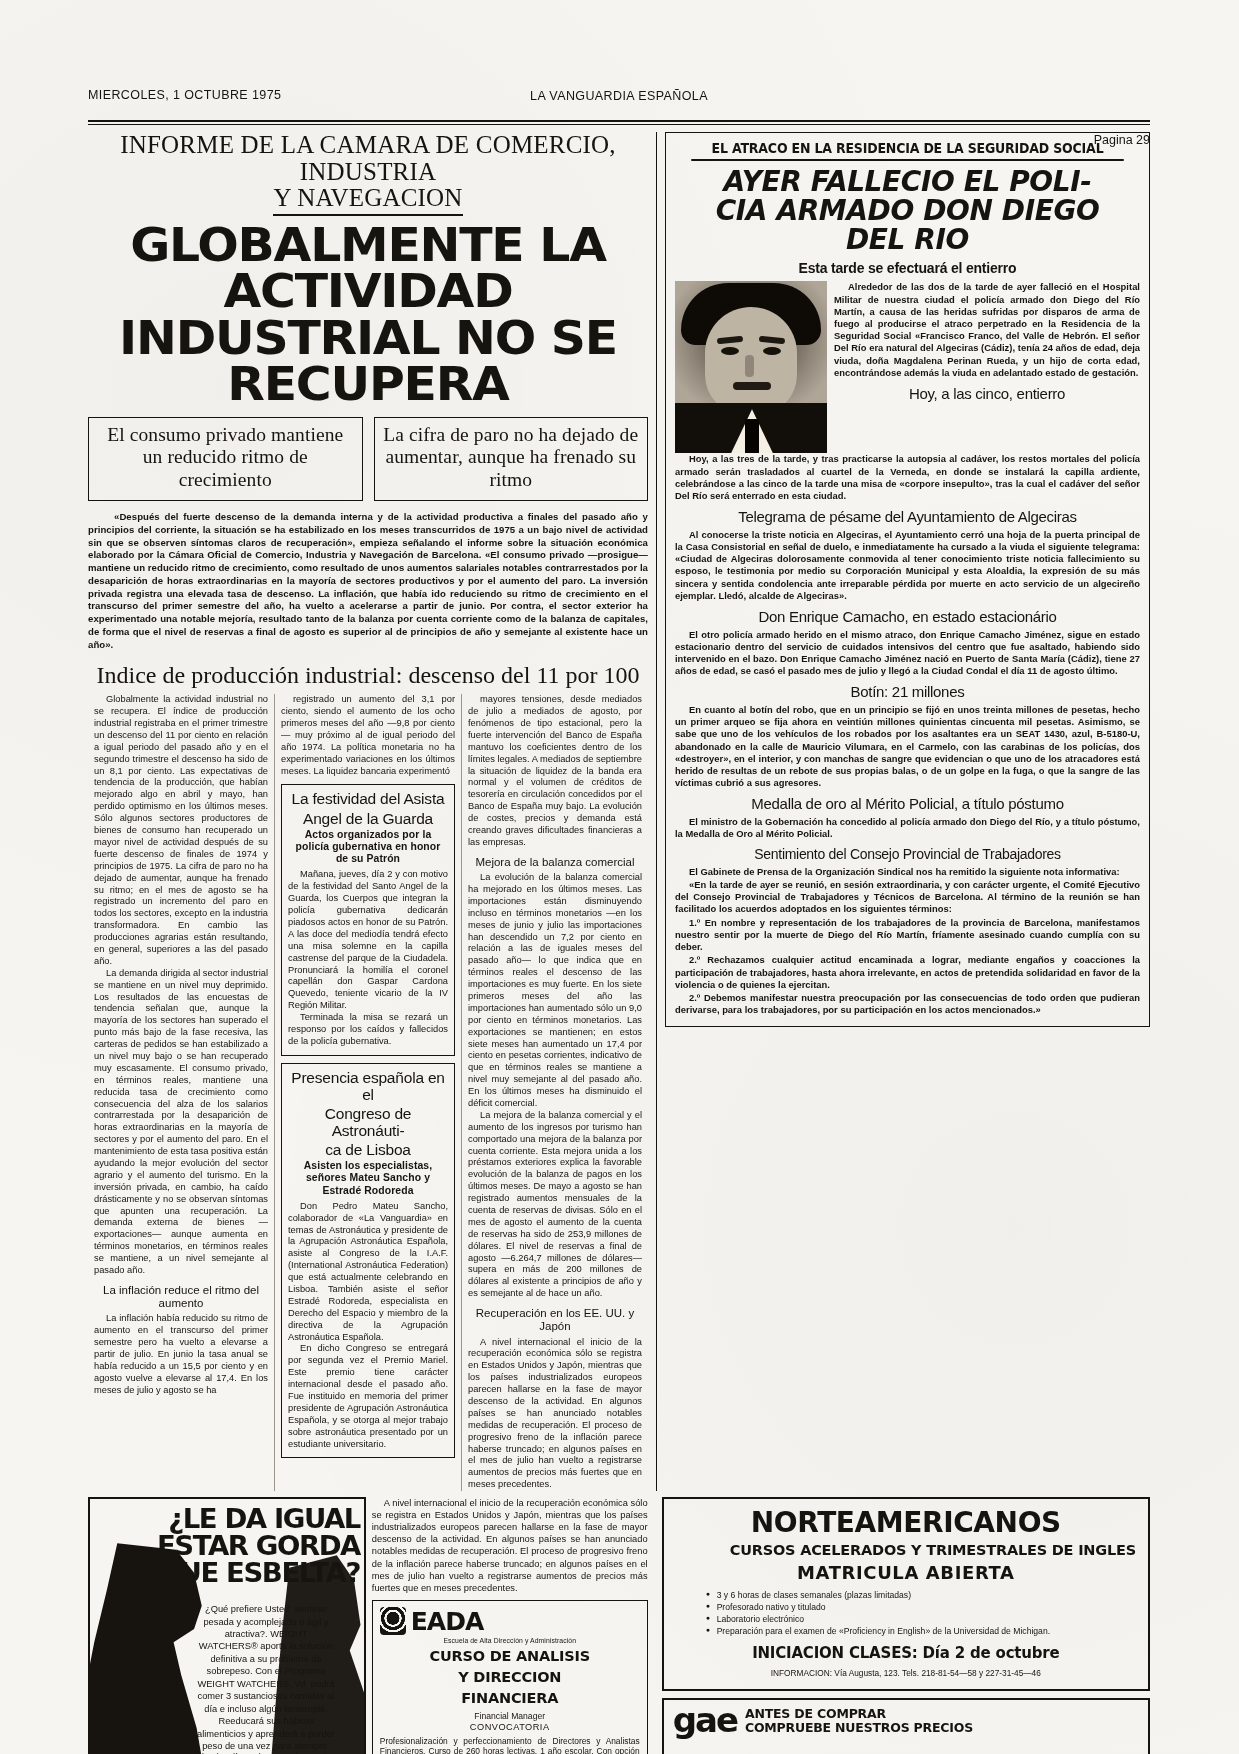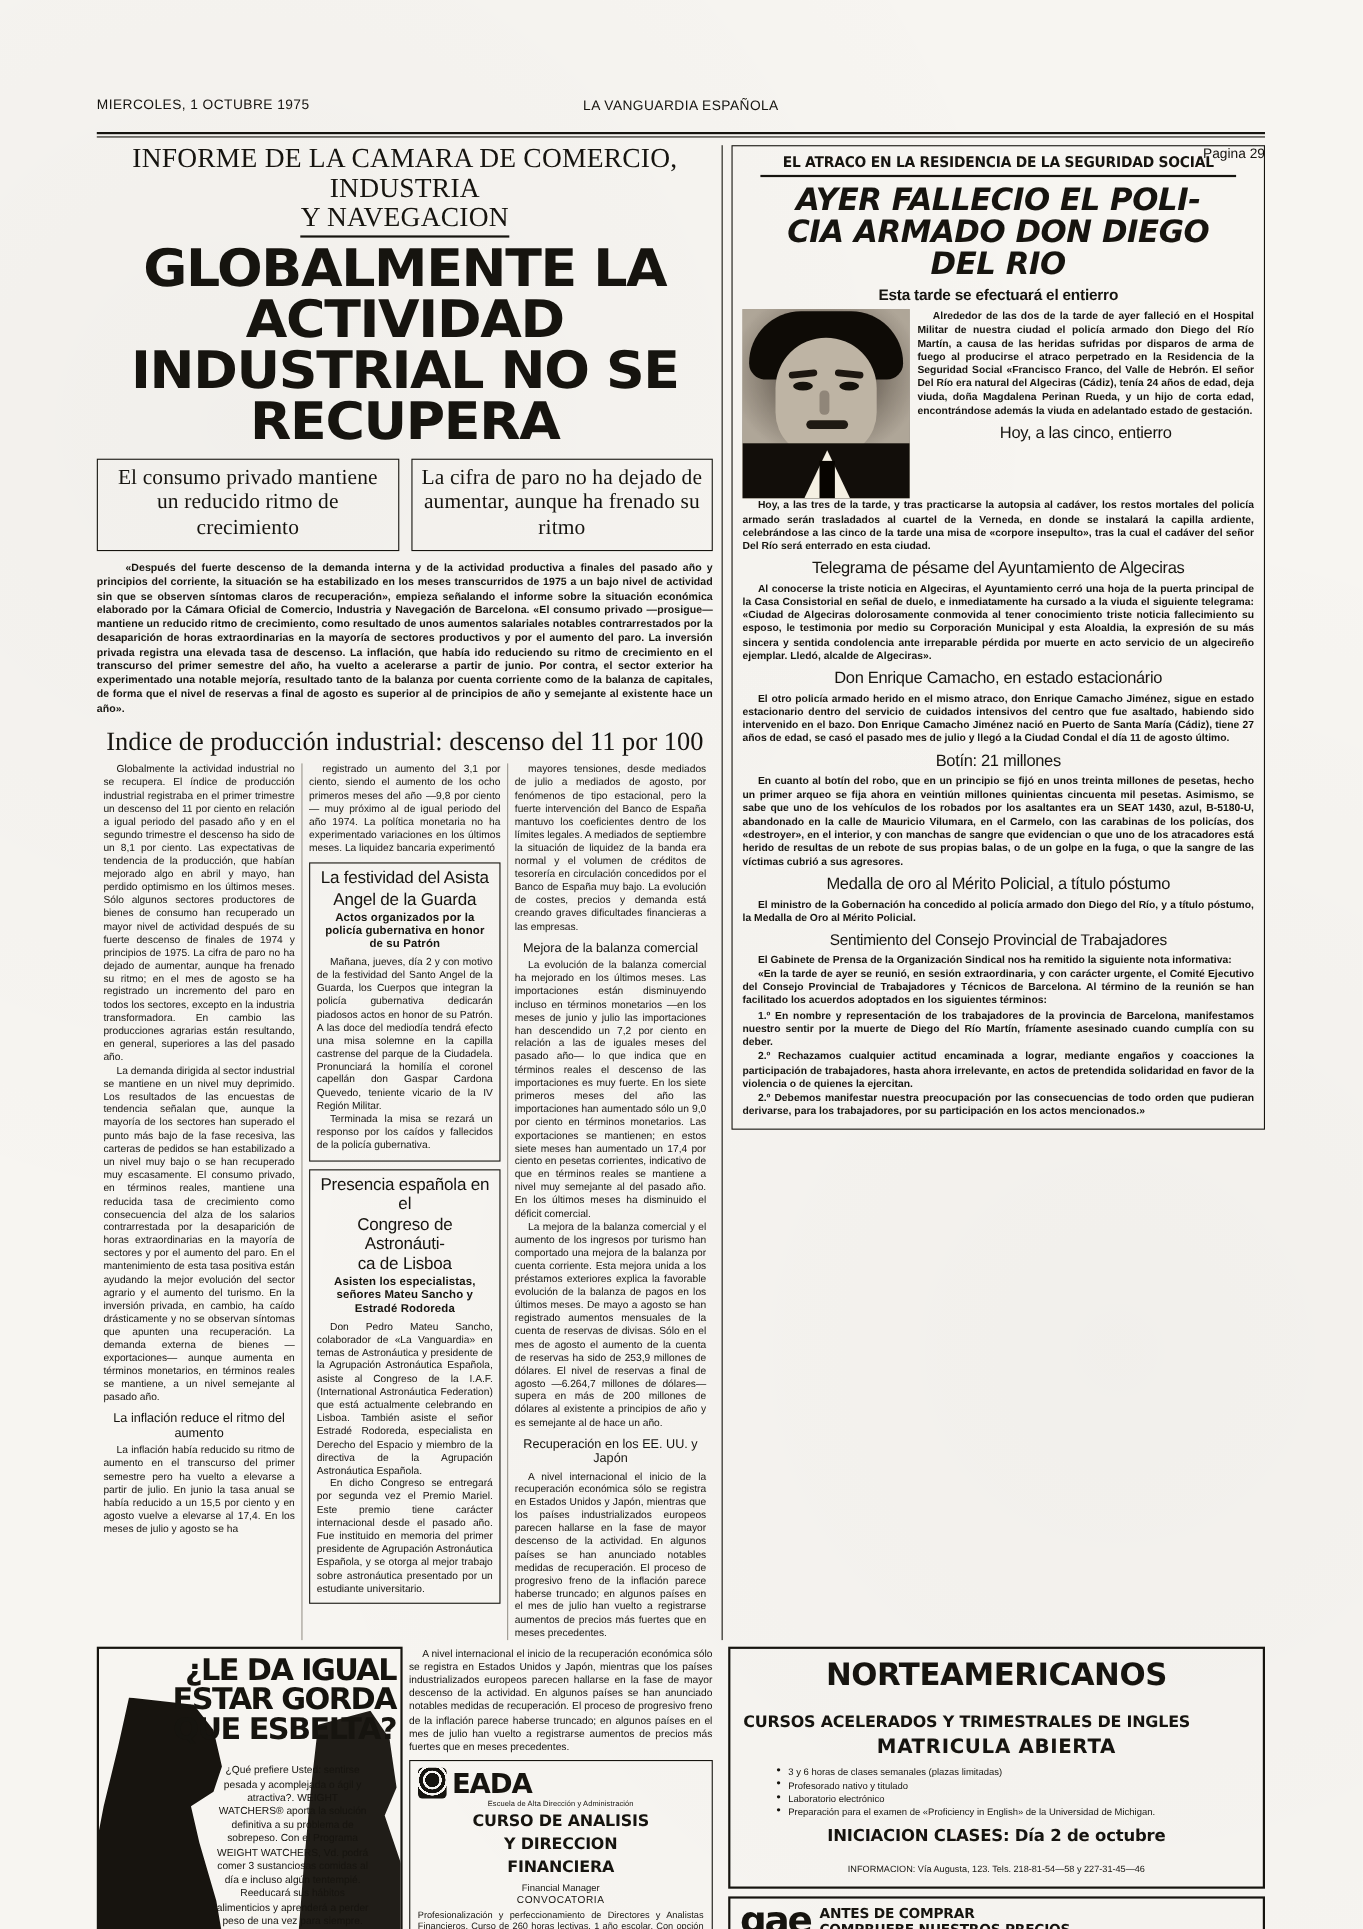--- a/index.html
+++ b/index.html
@@ -171,27 +171,27 @@
      radial-gradient(circle at 50% 40%, #16140f 0 30%, #f7f5f1 31% 40%, #16140f 41% 56%, #f7f5f1 57% 66%, #16140f 67% 100%);}
   .eada .wordmark{font-family:"DejaVu Sans",sans-serif;font-weight:bold;font-size:25px;letter-spacing:-1px;}
   .eada .sublogo{text-align:center;font-size:6.8px;letter-spacing:.1px;margin-top:1px;}
   .eada h3{margin:5px 0 0;text-align:center;font-family:"DejaVu Sans",sans-serif;font-weight:bold;font-size:14.5px;line-height:1.1;letter-spacing:-.2px;}
   .eada .fm{text-align:center;font-size:8.6px;margin-top:4px;}
   .eada .conv{text-align:center;font-size:9.2px;letter-spacing:.5px;margin-top:1px;}
   .eada p{margin:4px 0 0;font-size:8.4px;line-height:1.26;text-align:justify;}
 
   .ien{border:2.2px solid #16140f;padding:9px 12px 11px;}
   .ien h2{margin:0;text-align:center;font-family:"DejaVu Sans",sans-serif;font-weight:bold;font-size:28px;line-height:1.08;letter-spacing:-.4px;}
-  .ien .courses{text-align:left;font-family:"DejaVu Sans",sans-serif;font-weight:bold;font-size:14.5px;margin-top:20px;letter-spacing:-.2px;}
+  .ien .courses{text-align:right;font-family:"DejaVu Sans",sans-serif;font-weight:bold;font-size:14.5px;margin-top:4px;letter-spacing:-.2px;}
   .ien .matricula{text-align:center;font-family:"DejaVu Sans",sans-serif;font-weight:bold;font-size:18px;margin-top:4px;letter-spacing:.6px;}
   .ien ul{margin:6px 0 0 30px;padding:0;list-style:none;font-size:8.6px;line-height:1.4;}
   .ien ul li{position:relative;padding-left:11px;}
   .ien ul li:before{content:"\25CF";position:absolute;left:0;top:0;font-size:7px;}
   .ien .inicia{text-align:center;font-family:"DejaVu Sans",sans-serif;font-weight:bold;font-size:15px;margin-top:7px;letter-spacing:-.2px;}
-  .ien .info{text-align:center;font-size:8.3px;margin-top:16px;}
+  .ien .info{text-align:center;font-size:8.3px;margin-top:6px;}
 
   .gae{border:2px solid #16140f;margin-top:7px;padding:7px 9px 9px;display:flex;flex-direction:column;height:182px;}
   .gae .top{display:flex;align-items:flex-start;gap:8px;}
   .gae .logo{font-family:"DejaVu Sans",sans-serif;font-weight:bold;font-size:34px;line-height:.8;letter-spacing:-2px;}
   .gae .slog{font-family:"DejaVu Sans",sans-serif;font-weight:bold;font-size:12.5px;line-height:1.12;letter-spacing:-.2px;}
 </style>
 </head>
 <body>
 
 <div class="page">

